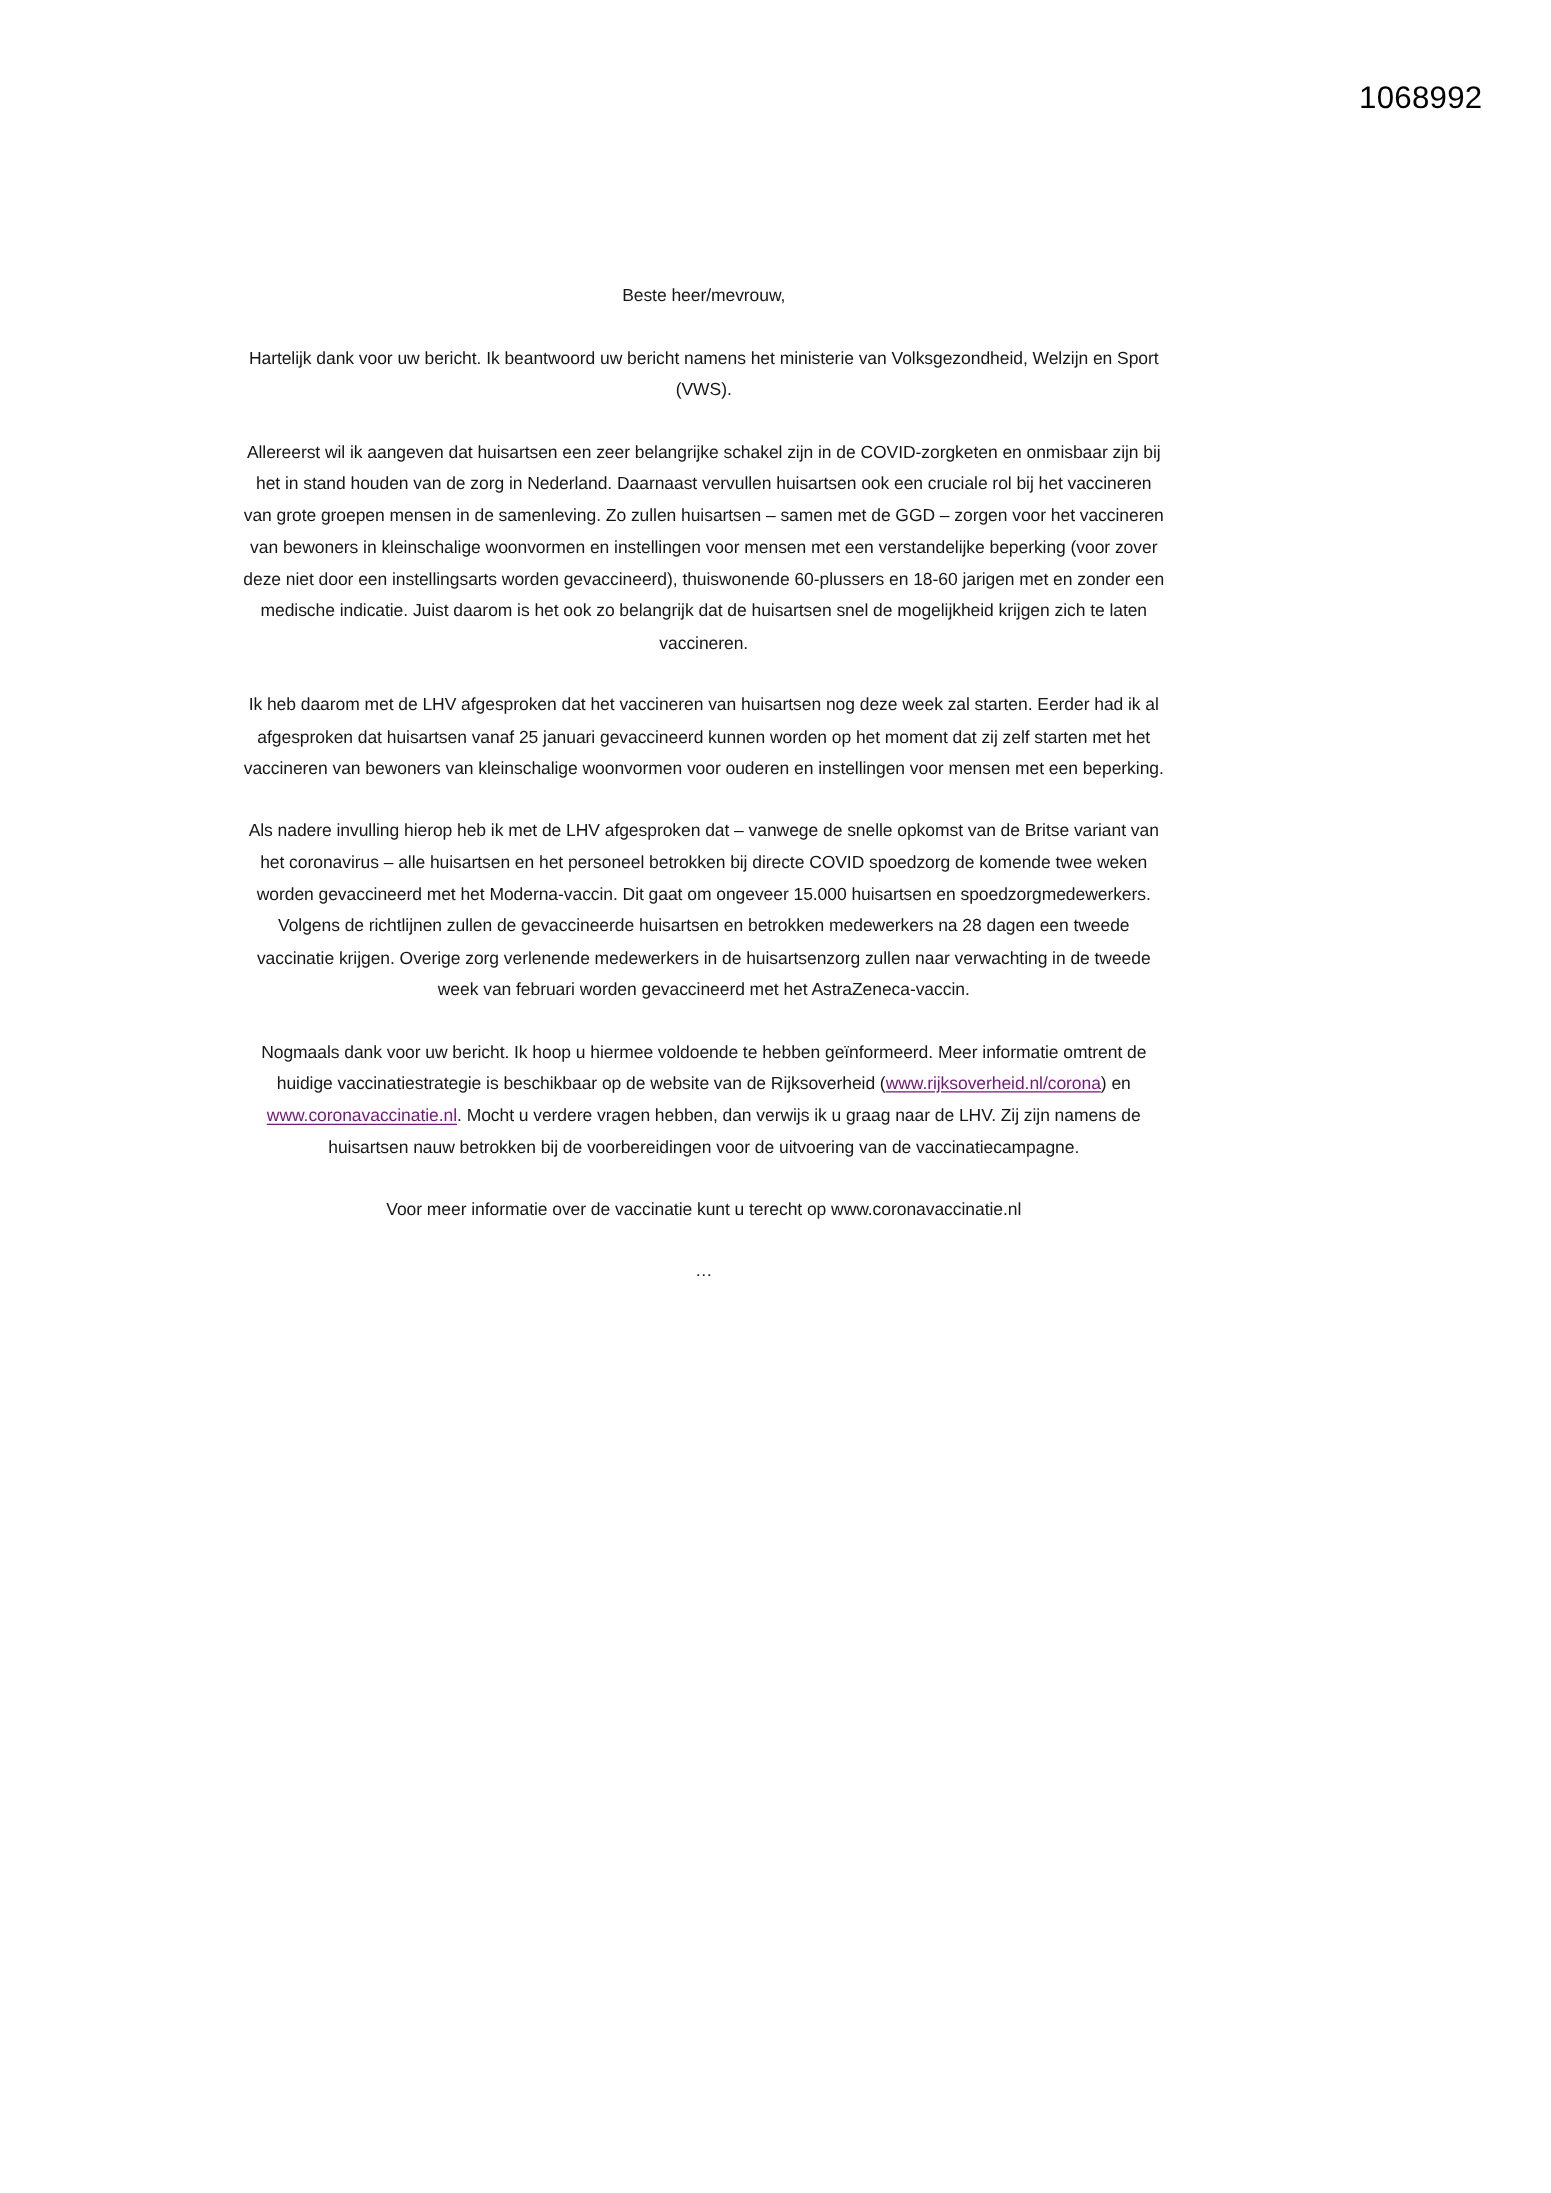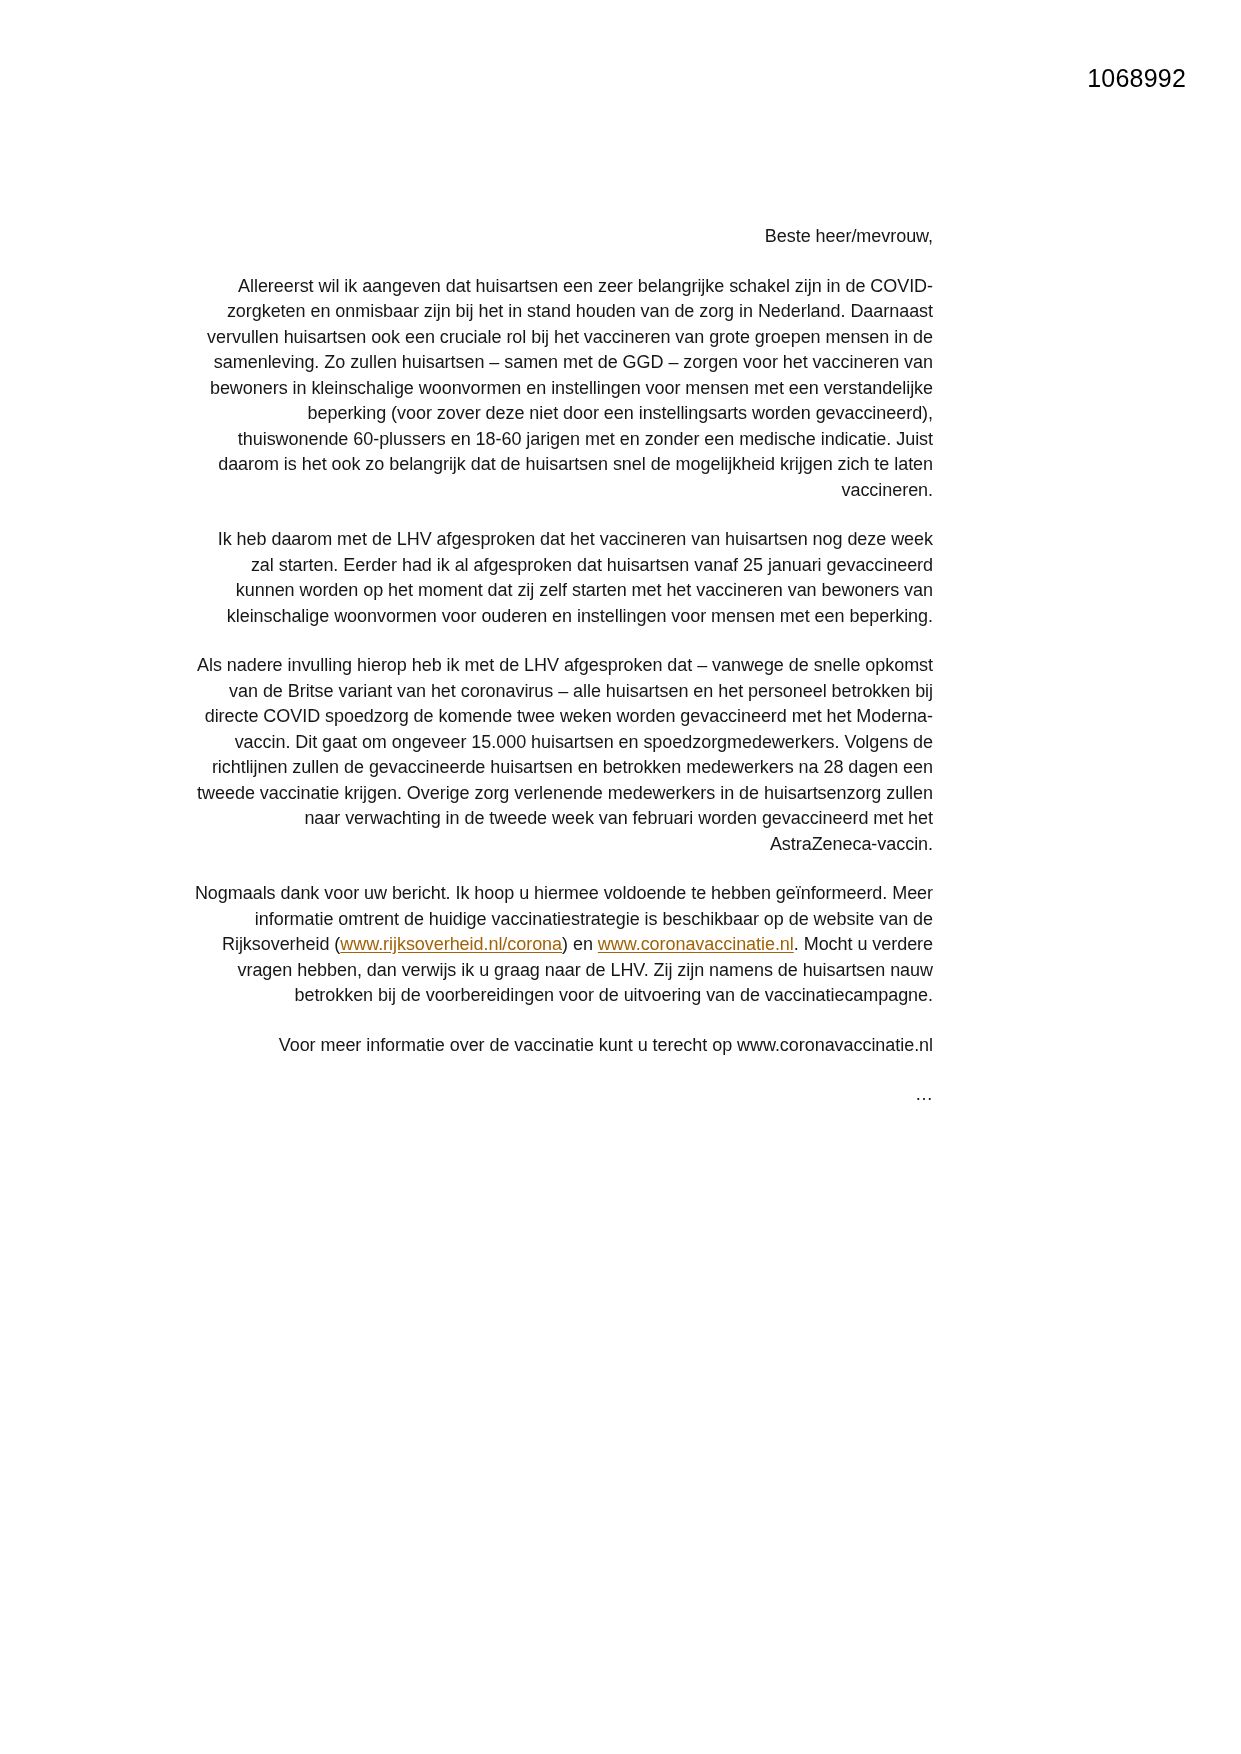--- a/index.html
+++ b/index.html
@@ -42,32 +42,32 @@
     font-family: "Liberation Sans", sans-serif;
     font-size: 25.5px;
     font-weight: 400;
     color: #3a7ca8;
     margin: 0 0 28px 0;
     line-height: 1.25;
     letter-spacing: 0.1px;
   }
   p.para {
     font-family: "Liberation Sans", sans-serif;
-    font-size: 18px;
+    font-size: 14px;
     line-height: 25.5px;
     color: #161616;
     margin: 0 0 24px 0;
-    text-align: right;
+    text-align: center;
     letter-spacing: -0.05px;
   }
   p.para:last-child {
     margin-bottom: 0;
   }
   .lnk {
-    color: #a16207;
+    color: #701a75;
     text-decoration: underline;
     text-underline-offset: 2px;
   }
   .ellipsis {
     font-size: 16.3px;
     line-height: 25.5px;
     letter-spacing: 1px;
   }
 </style>
 </head>
@@ -75,20 +75,21 @@
 
 <div class="page">
 
   <div class="page-number">1068992</div>
 
   <div class="letter-body">
 
 
     <p class="para">Beste heer/mevrouw,</p>
 
+    <p class="para">Hartelijk dank voor uw bericht. Ik beantwoord uw bericht namens het ministerie van Volksgezondheid, Welzijn en Sport (VWS).</p>
 
     <p class="para">Allereerst wil ik aangeven dat huisartsen een zeer belangrijke schakel zijn in de COVID-zorgketen en onmisbaar zijn bij het in stand houden van de zorg in Nederland. Daarnaast vervullen huisartsen ook een cruciale rol bij het vaccineren van grote groepen mensen in de samenleving. Zo zullen huisartsen – samen met de GGD – zorgen voor het vaccineren van bewoners in kleinschalige woonvormen en instellingen voor mensen met een verstandelijke beperking (voor zover deze niet door een instellingsarts worden gevaccineerd), thuiswonende 60-plussers en 18-60 jarigen met en zonder een medische indicatie. Juist daarom is het ook zo belangrijk dat de huisartsen snel de mogelijkheid krijgen zich te laten vaccineren.</p>
 
     <p class="para">Ik heb daarom met de LHV afgesproken dat het vaccineren van huisartsen nog deze week zal starten. Eerder had ik al afgesproken dat huisartsen vanaf 25 januari gevaccineerd kunnen worden op het moment dat zij zelf starten met het vaccineren van bewoners van kleinschalige woonvormen voor ouderen en instellingen voor mensen met een beperking.</p>
 
     <p class="para">Als nadere invulling hierop heb ik met de LHV afgesproken dat – vanwege de snelle opkomst van de Britse variant van het coronavirus – alle huisartsen en het personeel betrokken bij directe COVID spoedzorg de komende twee weken worden gevaccineerd met het Moderna-vaccin. Dit gaat om ongeveer 15.000 huisartsen en spoedzorgmedewerkers. Volgens de richtlijnen zullen de gevaccineerde huisartsen en betrokken medewerkers na 28 dagen een tweede vaccinatie krijgen. Overige zorg verlenende medewerkers in de huisartsenzorg zullen naar verwachting in de tweede week van februari worden gevaccineerd met het AstraZeneca-vaccin.</p>
 
     <p class="para"><span>Nogmaals dank voor uw bericht. Ik hoop u hiermee voldoende te hebben geïnformeerd. Meer informatie omtrent de huidige vaccinatiestrategie is beschikbaar op de website van de Rijksoverheid (</span><a class="lnk" href="#">www.rijksoverheid.nl/corona</a><span>) en </span><a class="lnk" href="#">www.coronavaccinatie.nl</a><span>. Mocht u verdere vragen hebben, dan verwijs ik u graag naar de LHV. Zij zijn namens de huisartsen nauw betrokken bij de voorbereidingen voor de uitvoering van de vaccinatiecampagne.</span></p>
 
     <p class="para">Voor meer informatie over de vaccinatie kunt u terecht op www.coronavaccinatie.nl</p>

